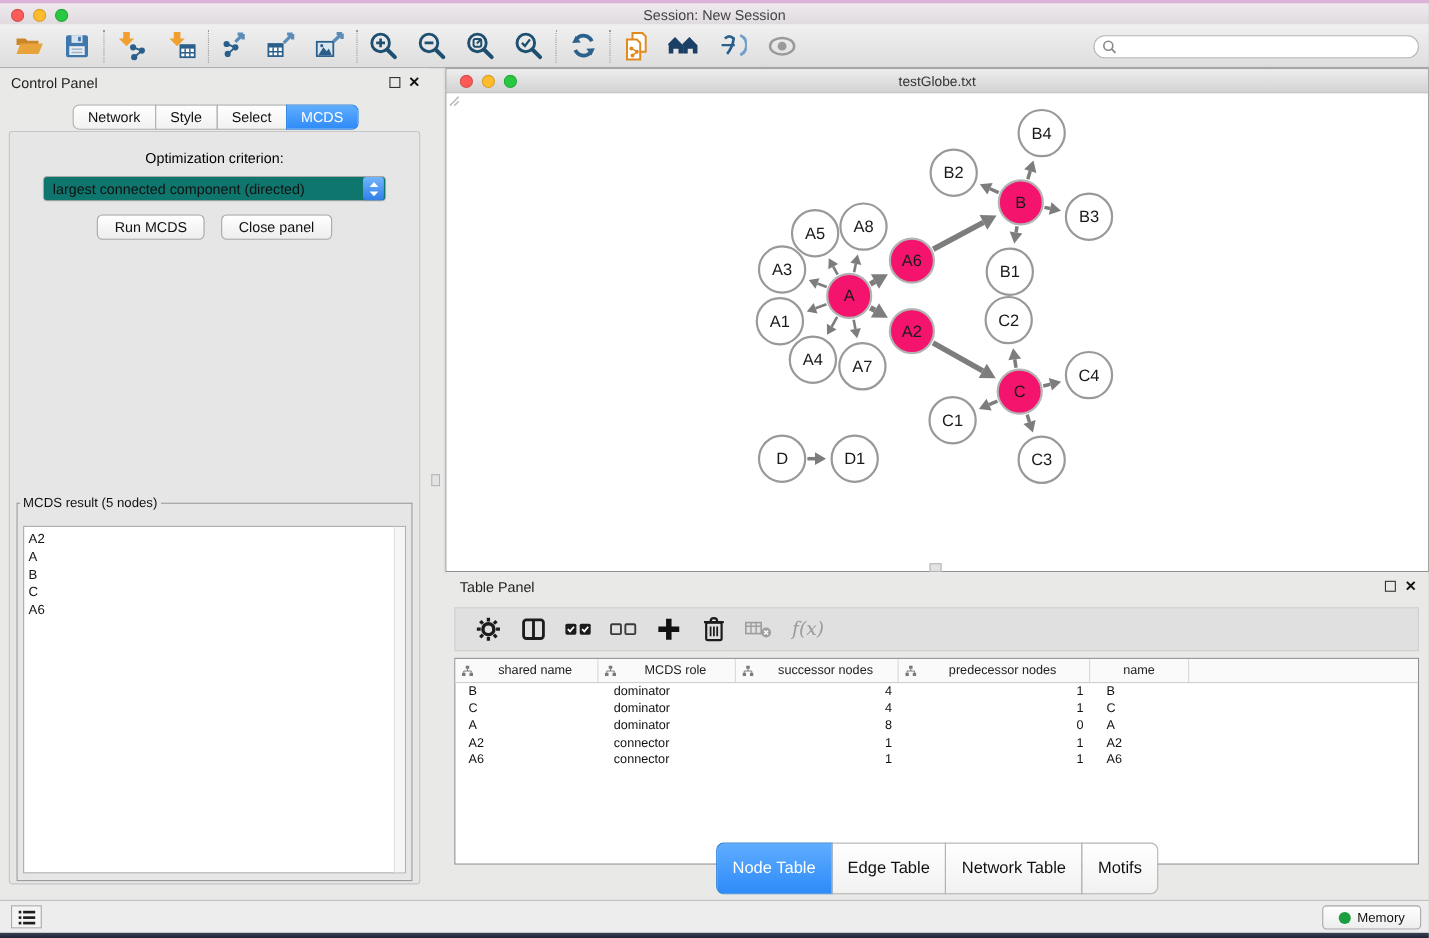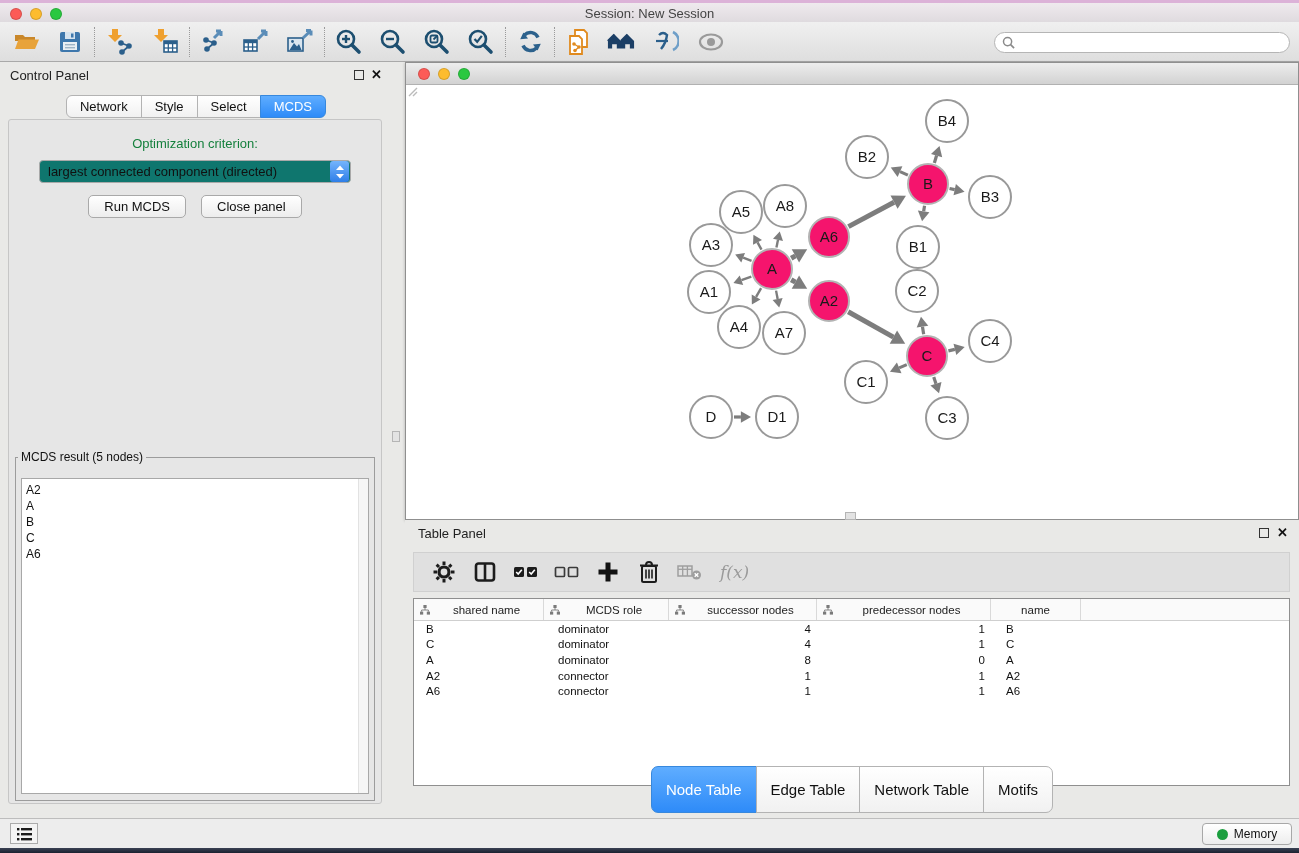--- a/index.html
+++ b/index.html
@@ -35,21 +35,21 @@
   .control-panel .winbtn-float { right:26px; }
   .control-panel .winbtn-close { right:8px; }
   .tabs-row { position:absolute; top:33px; left:2px; right:0; display:flex; justify-content:center; }
   .tab { padding:3px 13px; font-size:13px; color:#111; background:linear-gradient(#ffffff,#f1f1f1);
     border:1px solid #b3b3b3; margin-left:-1px; cursor:default; }
   .tab.first { border-radius:6px 0 0 6px; margin-left:0; }
   .tab.last { border-radius:0 6px 6px 0; }
   .tab.active { background:linear-gradient(#5fadff,#2e8bf8); border-color:#3788dd; color:#fff; }
   .mcds-panel { position:absolute; left:8px; right:8px; top:57px; bottom:14px;
     background:#e6e6e6; border:1px solid #c6c6c6; border-radius:3px; }
-  .opt-label { text-align:center; margin-top:16px; font-size:13px; color:#15803d; }
+  .opt-label { text-align:center; margin-top:16px; font-size:13px; color:#000000; }
   .dropdown { width:312px; height:23px; margin:9px auto 0 auto; background:#0f766e; border:1px solid #a9a9a9;
     border-radius:4px; display:flex; align-items:center; position:relative; }
   .dropdown .dd-value { flex:1; font-size:13px; color:#111; padding-left:8px; white-space:nowrap; overflow:hidden; }
   .dd-stepper { width:19px; height:21px; border-radius:3px; background:linear-gradient(#74b4fc,#2f7fe8);
     display:flex; align-items:center; justify-content:center; margin-right:1px; }
   .btn-row { display:flex; justify-content:center; gap:15px; margin-top:12px; }
   .btn { padding:3px 15px; font-size:13px; color:#111; background:linear-gradient(#ffffff,#ededed);
     border:1px solid #a9a9a9; border-radius:5px; cursor:default; }
   .result-fieldset { position:absolute; left:6px; right:6px; top:330px; bottom:2px;
     border:1px solid #9c9c9c; margin:0; padding:0; }
@@ -317,20 +317,21 @@
     </div>
   </div>
 
   <div class="network-window">
     <div class="net-titlebar">
       <div class="traffic">
         <div class="light red"></div>
         <div class="light yellow"></div>
         <div class="light green"></div>
       </div>
+      <div class="net-title">testGlobe.txt</div>
     </div>
     <div class="net-canvas">
       <svg id="graph-svg" width="892" height="434" viewBox="0 0 892 434">
           <line x1="355.48901716798036" y1="164.67335414757676" x2="351.51179848520906" y2="157.36040366635214" stroke="#7d7d7d" stroke-width="2.4"></line>
           <polygon points="347.42207061965956,149.84058146195474 356.0,154.9 347.0,159.8" fill="#7d7d7d"></polygon>
           <line x1="370.4460136320131" y1="162.45393393716725" x2="372.01571676716486" y2="154.84691105143182" stroke="#7d7d7d" stroke-width="2.4"></line>
           <polygon points="373.7456202530754,146.46353261971143 377.0,155.9 367.0,153.8" fill="#7d7d7d"></polygon>
           <line x1="345.52754906265756" y1="175.94526520498002" x2="337.16035929066163" y2="172.65325611435867" stroke="#7d7d7d" stroke-width="2.4"></line>
           <polygon points="329.194714744132,169.51923203047818 339.0,167.9 335.3,177.4" fill="#7d7d7d"></polygon>
           <line x1="345.3341389639568" y1="191.54467942585705" x2="335.4641889729843" y2="195.1479945019264" stroke="#7d7d7d" stroke-width="2.4"></line>

